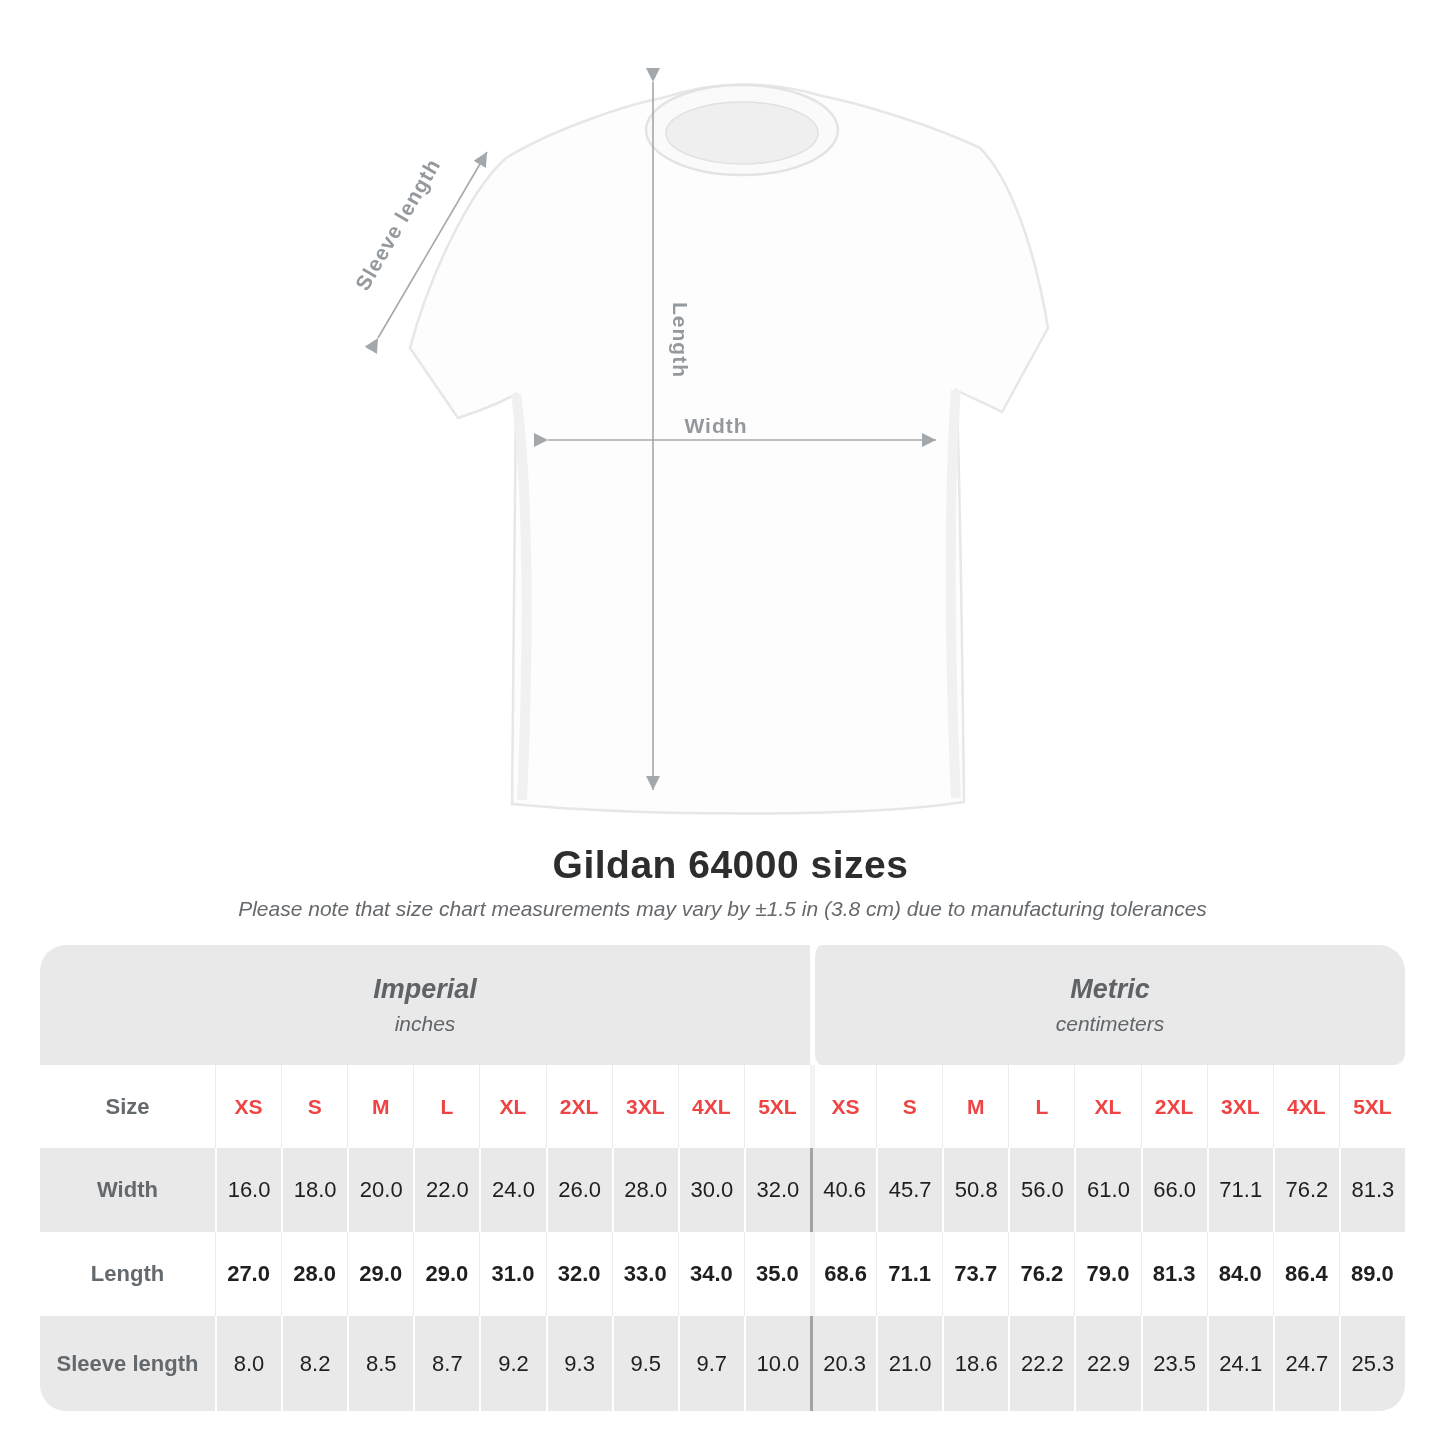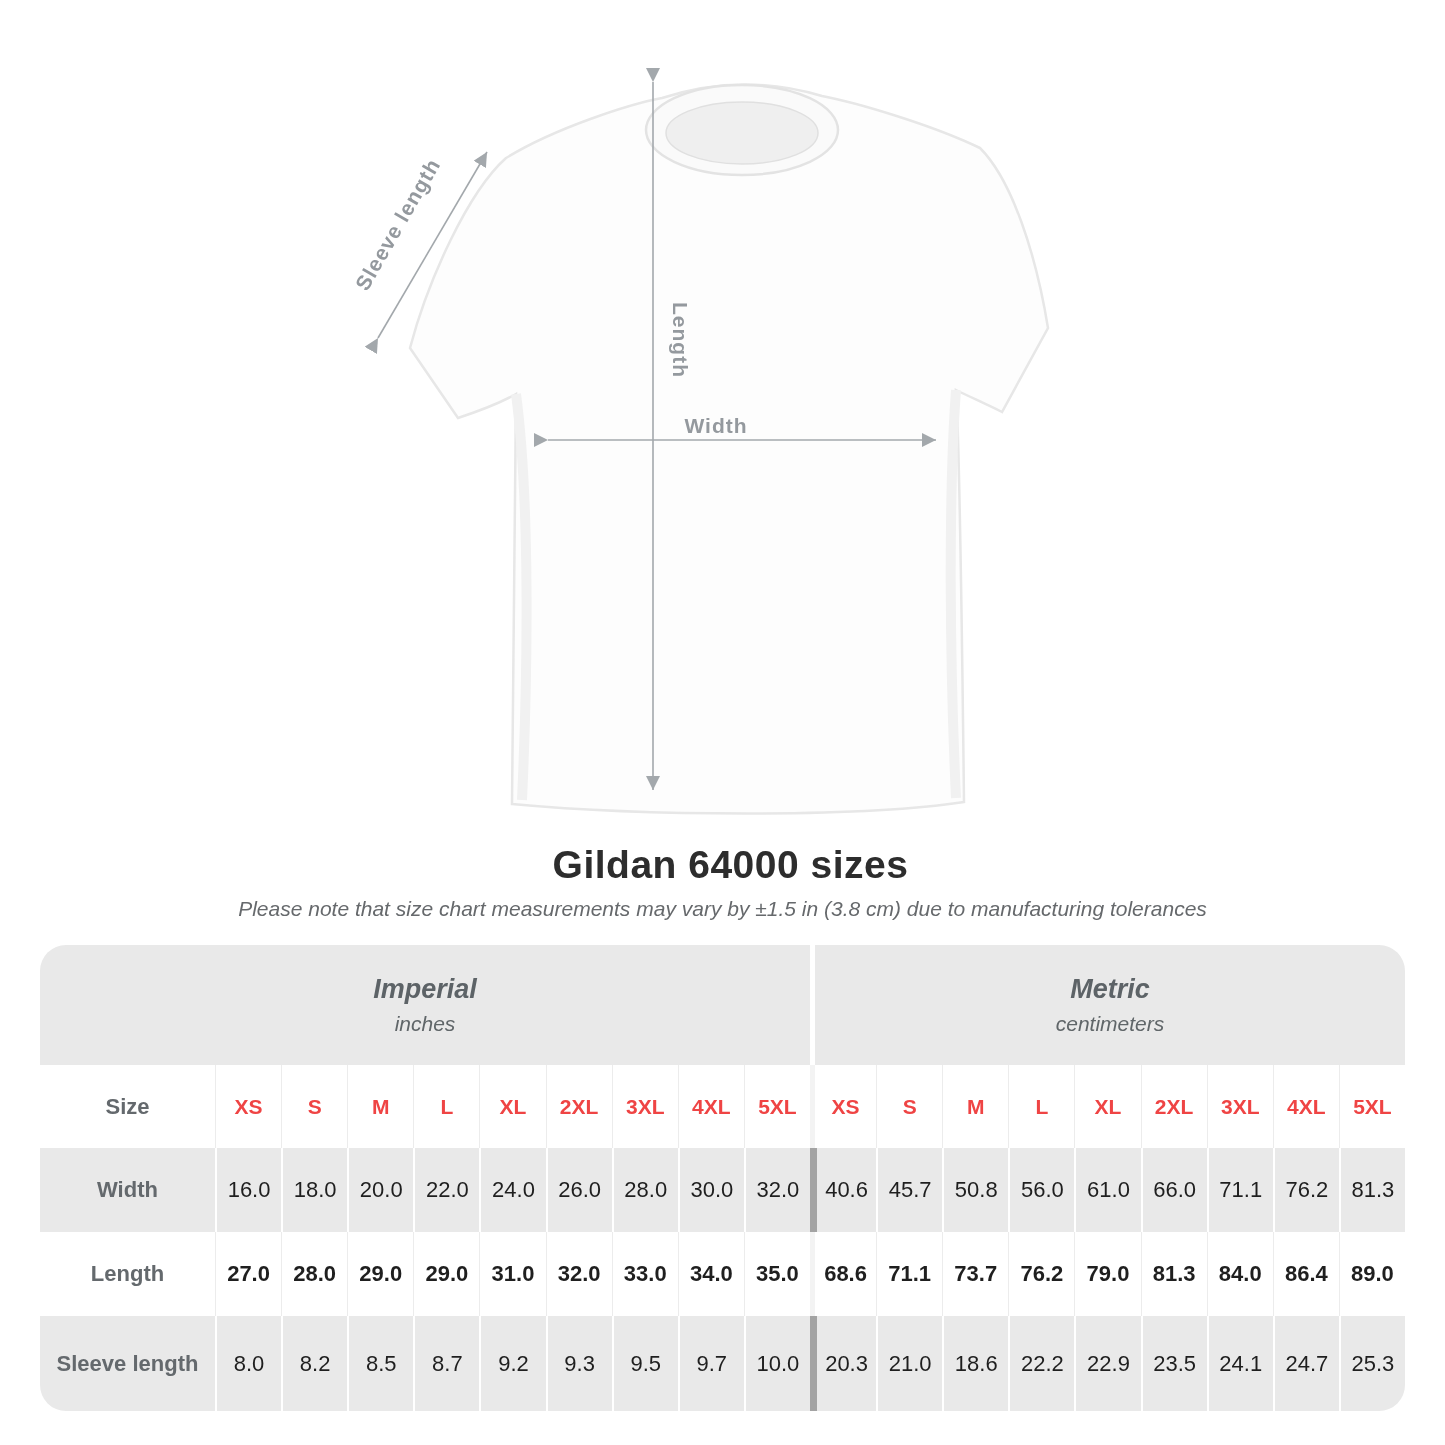--- a/index.html
+++ b/index.html
@@ -28,31 +28,31 @@
   .size-grid{
     display:grid;width:100%;height:100%;
     grid-template-columns:175px repeat(18,1fr);
     grid-template-rows:120px 83px 84px 84px 95px;
   }
   .hblock{
     background:#e9e9e9;display:flex;flex-direction:column;align-items:center;justify-content:center;
     row-gap:7px;
   }
   .hb-imperial{grid-column:1 / span 10;}
-  .hb-metric{grid-column:11 / span 9;border-left:5px solid #ffffff;}
+  .hb-metric{grid-column:11 / span 9;border-left:5px solid #ffffff;border-radius:12px;}
   .hb-title{font-size:27px;font-weight:bold;font-style:italic;color:#5d6367;}
   .hb-sub{font-size:21px;font-style:italic;color:#606669;}
   .cell{
     display:flex;align-items:center;justify-content:center;
     font-size:22px;color:#1f1f1f;
   }
   .r-white{background:#ffffff;border-left:1px solid #ececec;font-weight:bold;}
   .r-gray{background:#e9e9e9;border-left:2px solid #ffffff;}
   .r-white.sec{border-left:5px solid #f3f3f3;}
-  .r-gray.sec{border-left:7px solid #a3a3a3;}
+  .r-gray.sec{border-left:3px solid #a3a3a3;}
   .lbl{border-left:none !important;font-weight:bold;color:#64696d;text-align:right;}
   .colhead{font-weight:bold;color:#ef4444;font-size:21px;}
 </style>
 </head>
 <body>
 
 <div id="stage">
 
   <svg id="shirt-svg" width="860" height="810" viewBox="0 0 860 810">
     <defs>

